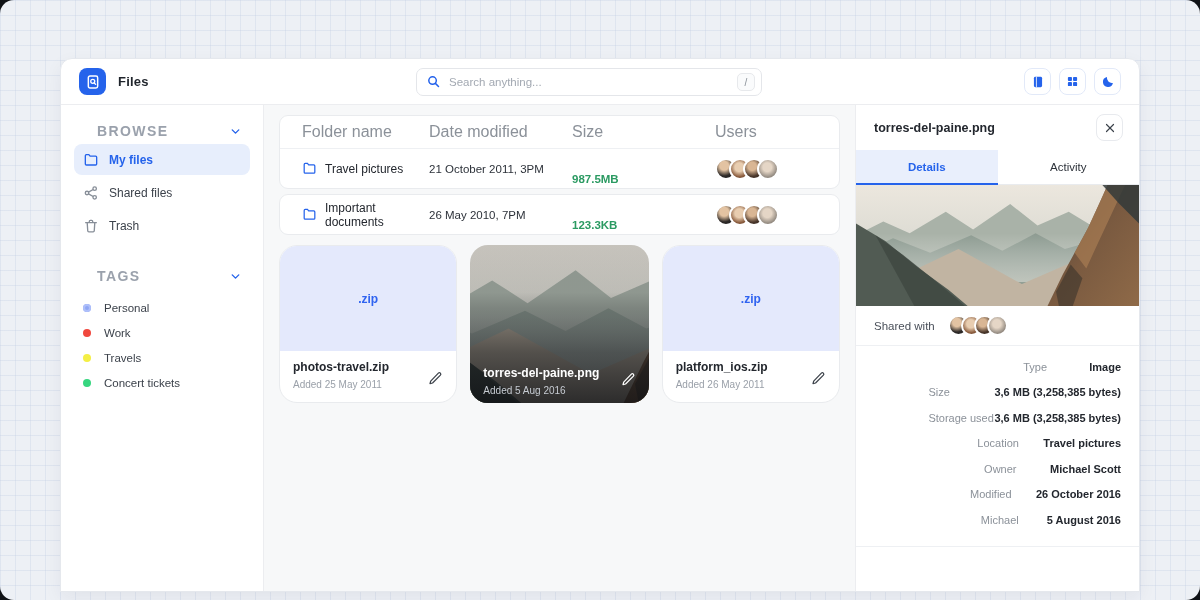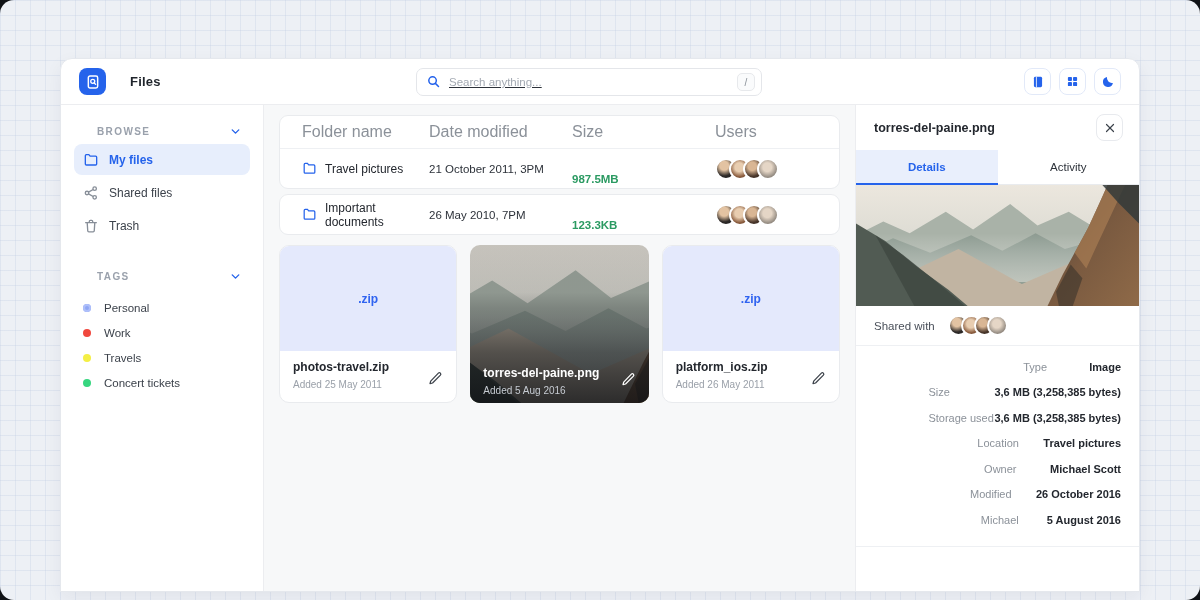--- a/index.html
+++ b/index.html
@@ -8,39 +8,39 @@
     background-color:#edf0f5;
     background-image:linear-gradient(rgba(199,210,229,.38) 1px,transparent 1px),
                      linear-gradient(90deg,rgba(199,210,229,.38) 1px,transparent 1px);
     background-size:15px 15px;}
   .app{position:absolute;left:60px;right:60px;top:58px;bottom:8px;background:#fff;
     border:1px solid #e5e8ed;border-radius:12px 12px 0 0;display:flex;flex-direction:column;
     box-shadow:0 6px 18px rgba(30,40,60,.06);overflow:hidden;}
   
   .topbar{height:46px;min-height:46px;display:flex;align-items:center;padding:0 18px;border-bottom:1px solid #ecedf0;position:relative;}
   .logo{width:27px;height:27px;border-radius:8px;background:#2563eb;display:flex;align-items:center;justify-content:center;}
-  .app-title{font-size:13px;font-weight:bold;color:#1f242b;margin-left:24px;letter-spacing:.2px;}
+  .app-title{font-size:13px;font-weight:bold;color:#1f242b;margin-left:12px;letter-spacing:.2px;}
   .search{position:absolute;left:355px;top:9px;width:346px;height:28px;}
   .search input{width:100%;height:100%;border:1px solid #e4e6ea;border-radius:7px;padding:0 16px 0 32px;
-    font-size:11.5px;color:#2d323a;background:#fff;outline:none;font-family:"Liberation Sans",sans-serif;text-decoration:underline;}
+    font-size:11.5px;color:#2d323a;background:#fff;outline:none;font-family:"Liberation Sans",sans-serif;}
   .search input::placeholder{color:#a3a9b2;}
   .search .s-icon{position:absolute;left:10px;top:6px;width:15px;height:15px;color:#2563eb;}
   .search .s-key{position:absolute;right:7px;top:5px;width:18px;height:18px;border:1px solid #e7e9ec;border-radius:5px;
     font-size:10px;color:#8b9199;display:flex;align-items:center;justify-content:center;background:#fafbfc;}
   .topbar-actions{margin-left:auto;display:flex;gap:8px;}
   .icon-btn{width:27px;height:27px;border:1px solid #e2e9f8;border-radius:8px;background:#fff;color:#2563eb;
     display:flex;align-items:center;justify-content:center;cursor:pointer;padding:0;}
   
   .app-body{flex:1;display:flex;min-height:0;}
   .sidebar{width:203px;min-width:203px;border-right:1px solid #ecedf0;padding:15px 13px;background:#fff;}
   .main{flex:1;background:#f7f8f9;padding:10px 15px 15px;min-width:0;}
   .panel{width:284px;min-width:284px;border-left:1px solid #ecedf0;background:#fff;display:flex;flex-direction:column;}
   
   .sect-head{display:flex;align-items:center;justify-content:space-between;padding:0 8px;height:22px;}
-  .sect-label{font-size:10px;font-weight:bold;letter-spacing:1.4px;color:#9aa1ac;padding-left:15px;}
+  .sect-label{font-size:14px;font-weight:bold;letter-spacing:1.4px;color:#9aa1ac;padding-left:15px;}
   .chev{width:13px;height:13px;color:#2563eb;}
   .side-item{display:flex;align-items:center;gap:10px;height:31px;padding:0 9px;border-radius:8px;
     font-size:12px;color:#3c424b;margin-top:2px;cursor:pointer;}
   .side-item .icn{width:16px;height:16px;color:#878e98;flex:none;}
   .side-item.active{background:#e7eefc;color:#2563eb;font-weight:bold;}
   .side-item.active .icn{color:#2563eb;}
   .tags-sect{margin-top:24px;}
   .tag-item{display:flex;align-items:center;gap:13px;height:25px;padding:0 9px;font-size:11.5px;color:#3c424b;cursor:pointer;}
   .tag-dot{width:8px;height:8px;border-radius:50%;flex:none;}
   .dot-0{background:#8fa6f4;box-shadow:inset 0 0 0 2px #aebffa;}
@@ -59,21 +59,21 @@
   .fsize{font-size:11.5px;font-weight:bold;color:#2b9a62;margin-top:21px;}
   .avs{display:flex;}
   .av{width:22px;height:22px;border-radius:50%;border:2px solid #fff;flex:none;}
   .av + .av{margin-left:-8px;}
   .av1{background:radial-gradient(circle at 40% 32%,#e3c3a2 0 27%,#2e2a28 62%,#17191d);}
   .av2{background:radial-gradient(circle at 46% 40%,#e8cdb0 0 30%,#8a5c3e 66%,#53331f);}
   .av3{background:radial-gradient(circle at 40% 35%,#d9b694 0 26%,#4a372b 63%,#2b221c);}
   .av4{background:radial-gradient(circle at 46% 40%,#e5d6c6 0 30%,#9a9187 66%,#6d665f);}
   
   .cards{display:flex;gap:13px;margin-top:10px;}
-  .fcard{width:180px;height:158px;border-radius:10px;position:relative;overflow:hidden;cursor:pointer;}
+  .fcard{width:180px;height:158px;border-radius:18px;position:relative;overflow:hidden;cursor:pointer;}
   .fcard.zipcard{background:#fff;border:1px solid #e9ebee;}
   .thumb{height:105px;background:#e4e9fc;display:flex;align-items:center;justify-content:center;}
   .zip-badge{font-size:12px;font-weight:bold;color:#2f63f0;}
   .fmeta{padding:9px 13px 0;}
   .fmeta .nm{font-size:12px;font-weight:bold;color:#23272e;white-space:nowrap;}
   .fmeta .ad{font-size:10px;color:#9aa0a9;margin-top:5px;}
   .edit{position:absolute;right:13px;bottom:16px;width:15px;height:15px;color:#3d434b;cursor:pointer;}
   .fcard .mtn{position:absolute;inset:0;width:100%;height:100%;}
   .img-overlay{position:absolute;inset:0;background:linear-gradient(180deg,rgba(25,30,34,.18) 30%,rgba(16,19,23,.62) 68%,rgba(12,14,18,.82) 100%);}
   .fcard.imgcard .fmeta{position:absolute;left:0;right:0;bottom:7px;}

